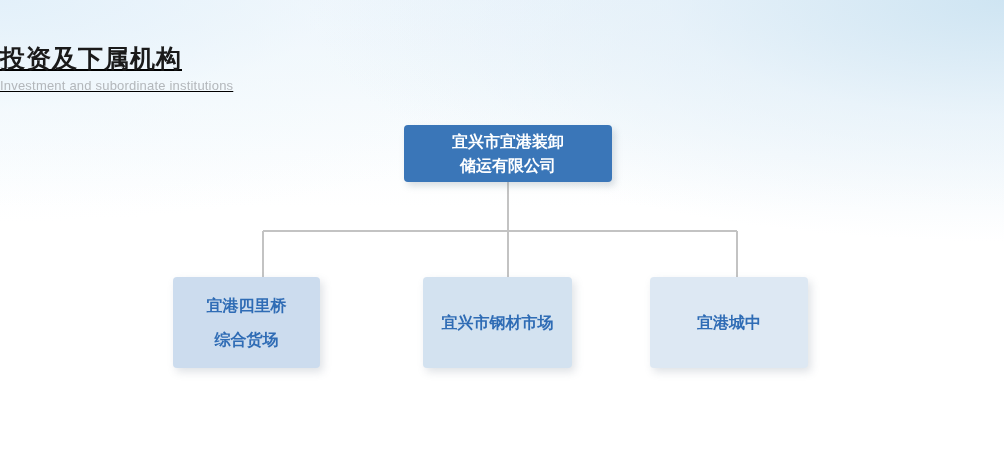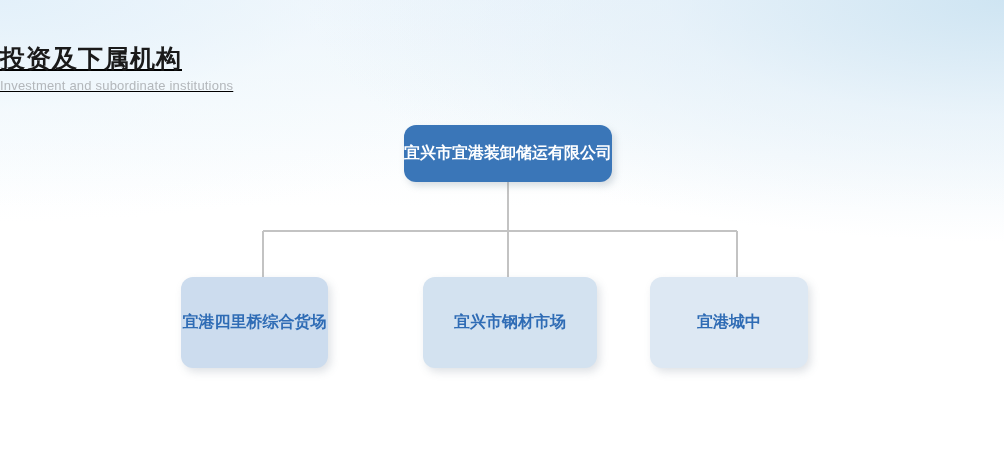--- a/index.html
+++ b/index.html
@@ -59,26 +59,26 @@
     width: 1004px;
     height: 463px;
     pointer-events: none;
   }
 
   
   .node {
     position: absolute;
     box-sizing: border-box;
     display: flex;
-    flex-direction: row;
+    flex-direction: column;
     align-items: center;
     justify-content: center;
-    border-radius: 12px;
+    border-radius: 4px;
     text-align: center;
-    font-family: Liberation Mono, monospace;
+    font-family: Liberation Sans, sans-serif;
   }
   .node-line {
     display: block;
     white-space: nowrap;
   }
 
   .node-root {
     left: 404px;
     top: 125px;
     width: 208px;
@@ -94,22 +94,22 @@
   .node-child {
     top: 277px;
     height: 91px;
     background: #cfdff1;
     color: #2f6cb5;
     font-size: 16px;
     font-weight: bold;
     line-height: 34px;
     box-shadow: 3px 4px 8px rgba(120,135,150,0.24);
   }
-  .node-child.c0 { left: 181px; width: 147px; background: #ccdcee; }
-  .node-child.c1 { left: 423px; width: 174px; background: #d3e2f0; text-align: right; }
+  .node-child.c0 { left: 173px; width: 147px; background: #ccdcee; }
+  .node-child.c1 { left: 423px; width: 149px; background: #d3e2f0; text-align: right; }
   .node-child.c2 { left: 650px; width: 158px; background: #dde8f3; }
 </style>
 </head>
 <body>
 
 <div id="page">
 
   <div class="heading">
     <div class="heading-title">投资及下属机构</div>
     <div class="heading-sub">Investment and subordinate institutions</div>

